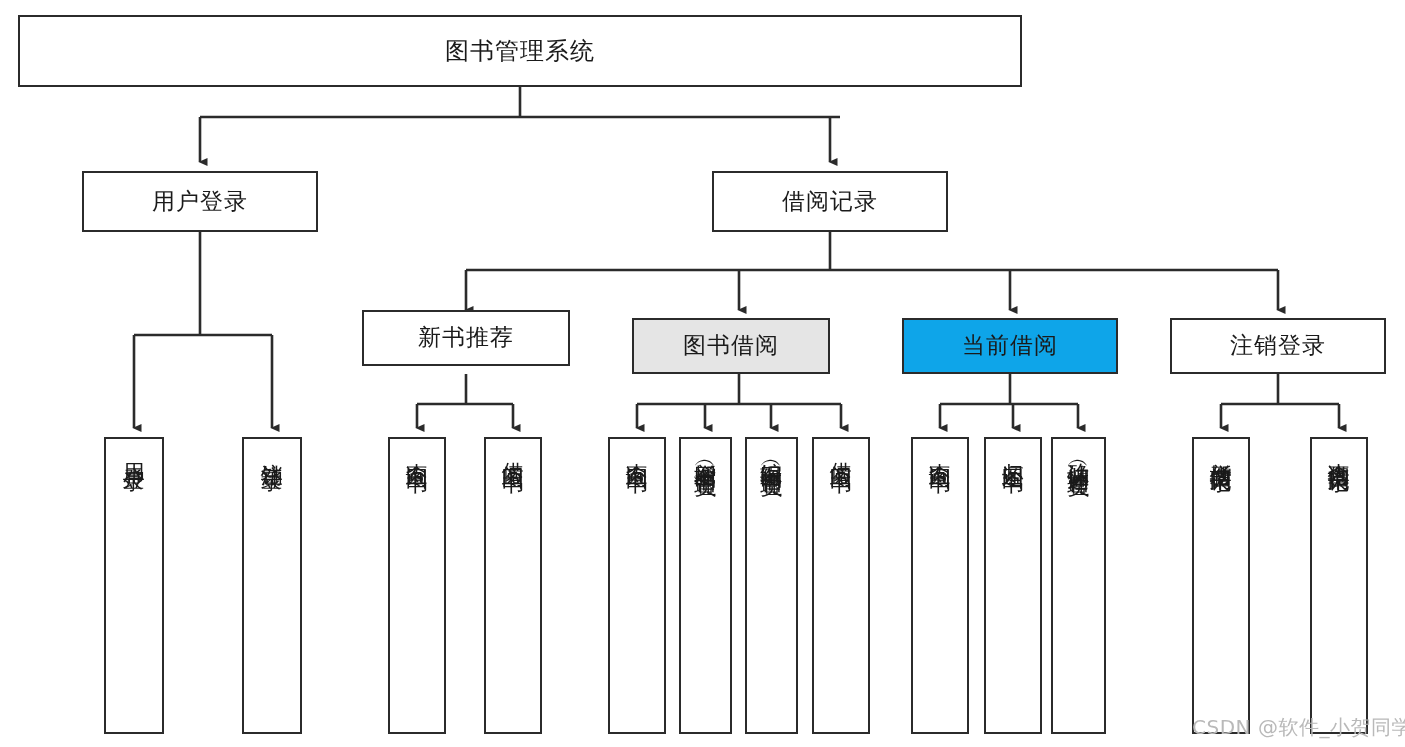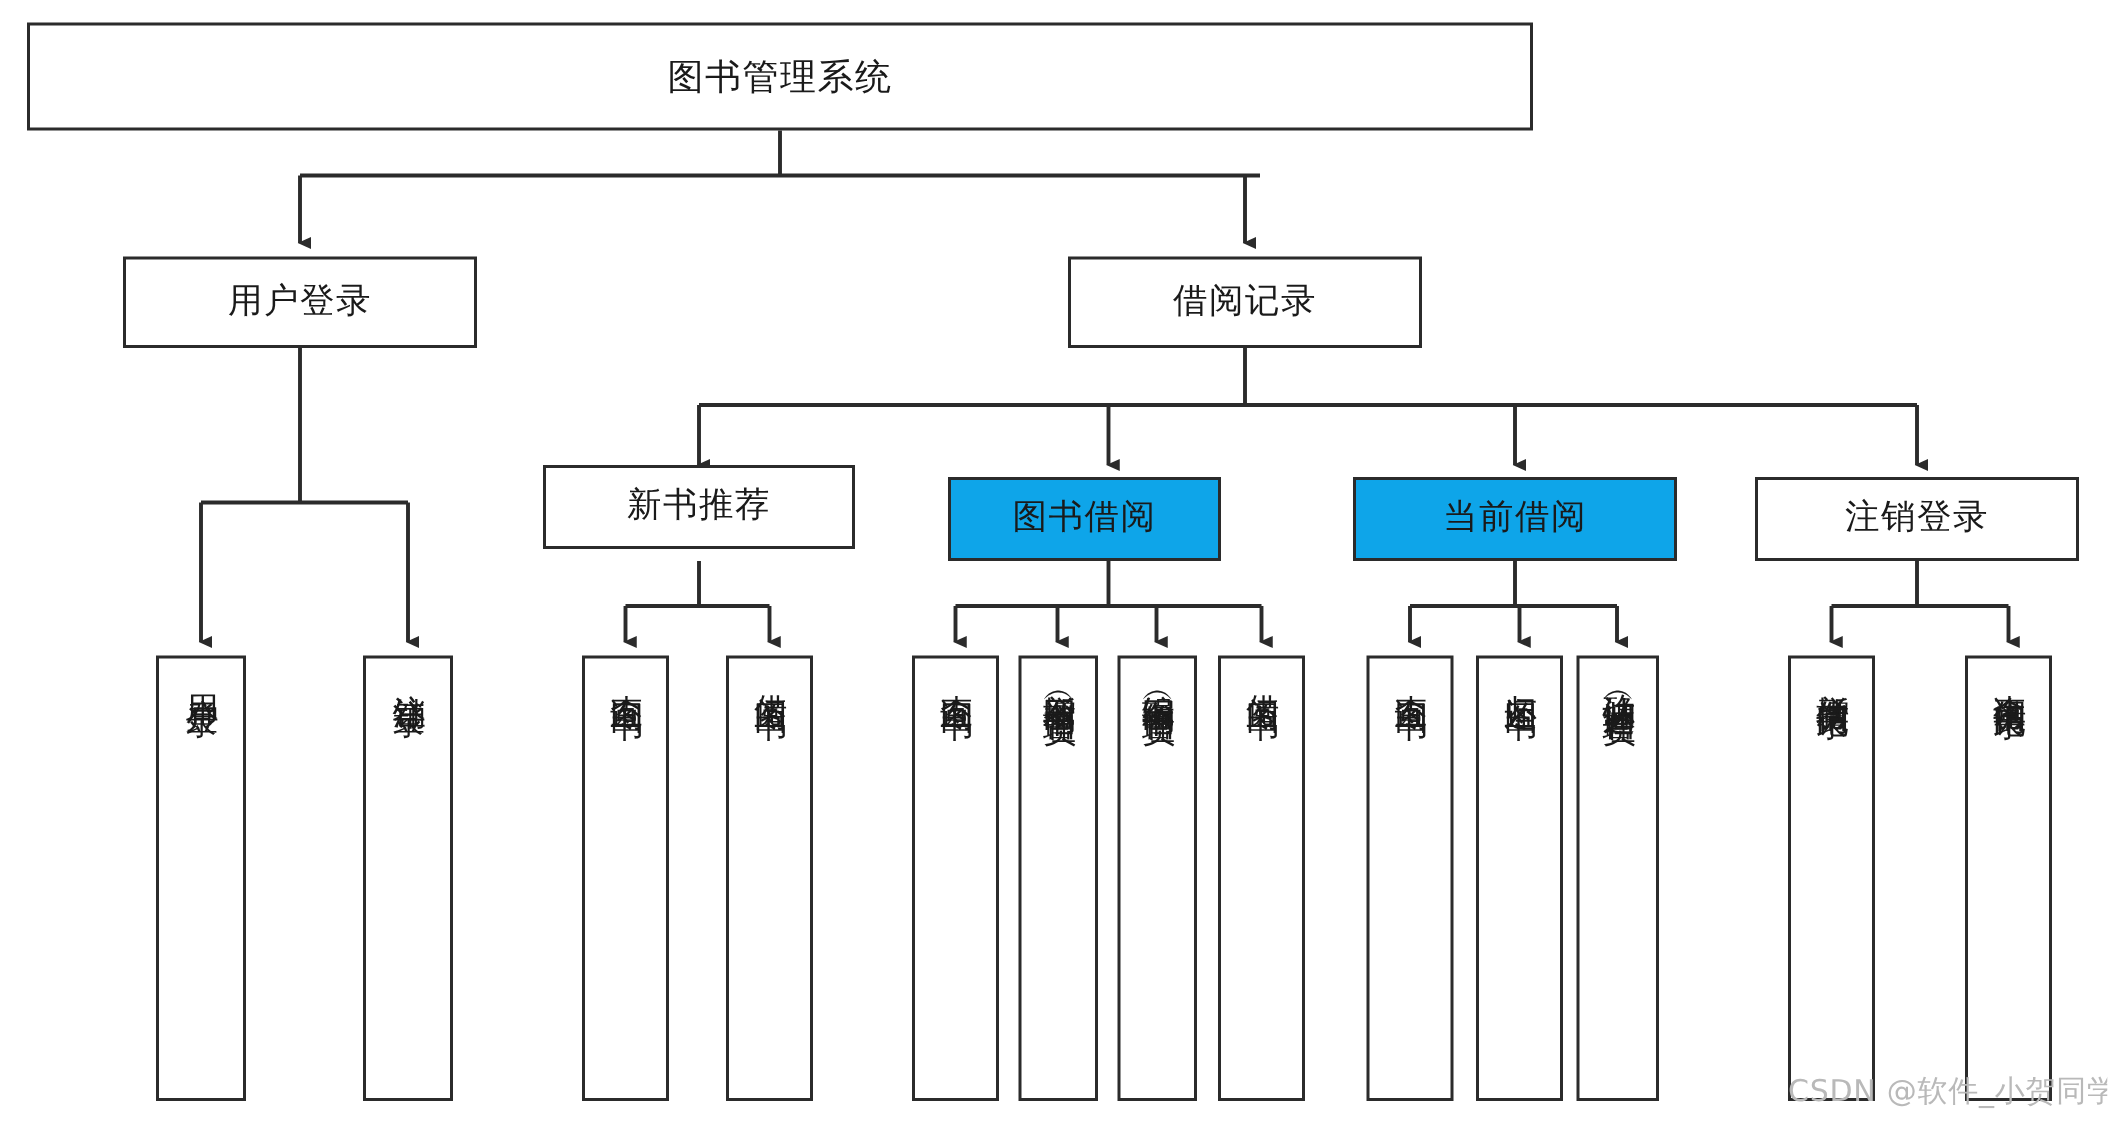--- a/index.html
+++ b/index.html
@@ -132,21 +132,21 @@
   <div class="node horiz" id="n-l2-0" style="left: 82px; top: 171px; width: 236px; height: 61px; border-color: rgb(43, 43, 43); background: rgb(255, 255, 255); color: rgb(26, 26, 26);">
     <span>用户登录</span>
   </div>
   <div class="node horiz" id="n-l2-1" style="left: 712px; top: 171px; width: 236px; height: 61px; border-color: rgb(43, 43, 43); background: rgb(255, 255, 255); color: rgb(26, 26, 26);">
     <span>借阅记录</span>
   </div>
 
   <div class="node horiz" id="n-l3-0" style="left: 362px; top: 310px; width: 208px; height: 56px; border-color: rgb(43, 43, 43); background: rgb(255, 255, 255); color: rgb(26, 26, 26);">
     <span>新书推荐</span>
   </div>
-  <div class="node horiz" id="n-l3-1" style="left: 632px; top: 318px; width: 182px; height: 56px; border-color: rgb(43, 43, 43); background: #0ea5e9; color: rgb(26, 26, 26);">
+  <div class="node horiz" id="n-l3-1" style="left: 632px; top: 318px; width: 198px; height: 56px; border-color: rgb(43, 43, 43); background: #e5e5e5; color: rgb(26, 26, 26);">
     <span>图书借阅</span>
   </div>
   <div class="node horiz" id="n-l3-2" style="left: 902px; top: 318px; width: 216px; height: 56px; border-color: rgb(43, 43, 43); background: #0ea5e9; color: rgb(26, 26, 26);">
     <span>当前借阅</span>
   </div>
   <div class="node horiz" id="n-l3-3" style="left: 1170px; top: 318px; width: 216px; height: 56px; border-color: rgb(43, 43, 43); background: rgb(255, 255, 255); color: rgb(26, 26, 26);">
     <span>注销登录</span>
   </div>
 
   <div class="node vert" id="n-leaf-0" style="left: 104px; top: 437px; width: 60px; height: 297px; border-color: rgb(43, 43, 43); background: rgb(255, 255, 255); color: rgb(26, 26, 26);">

